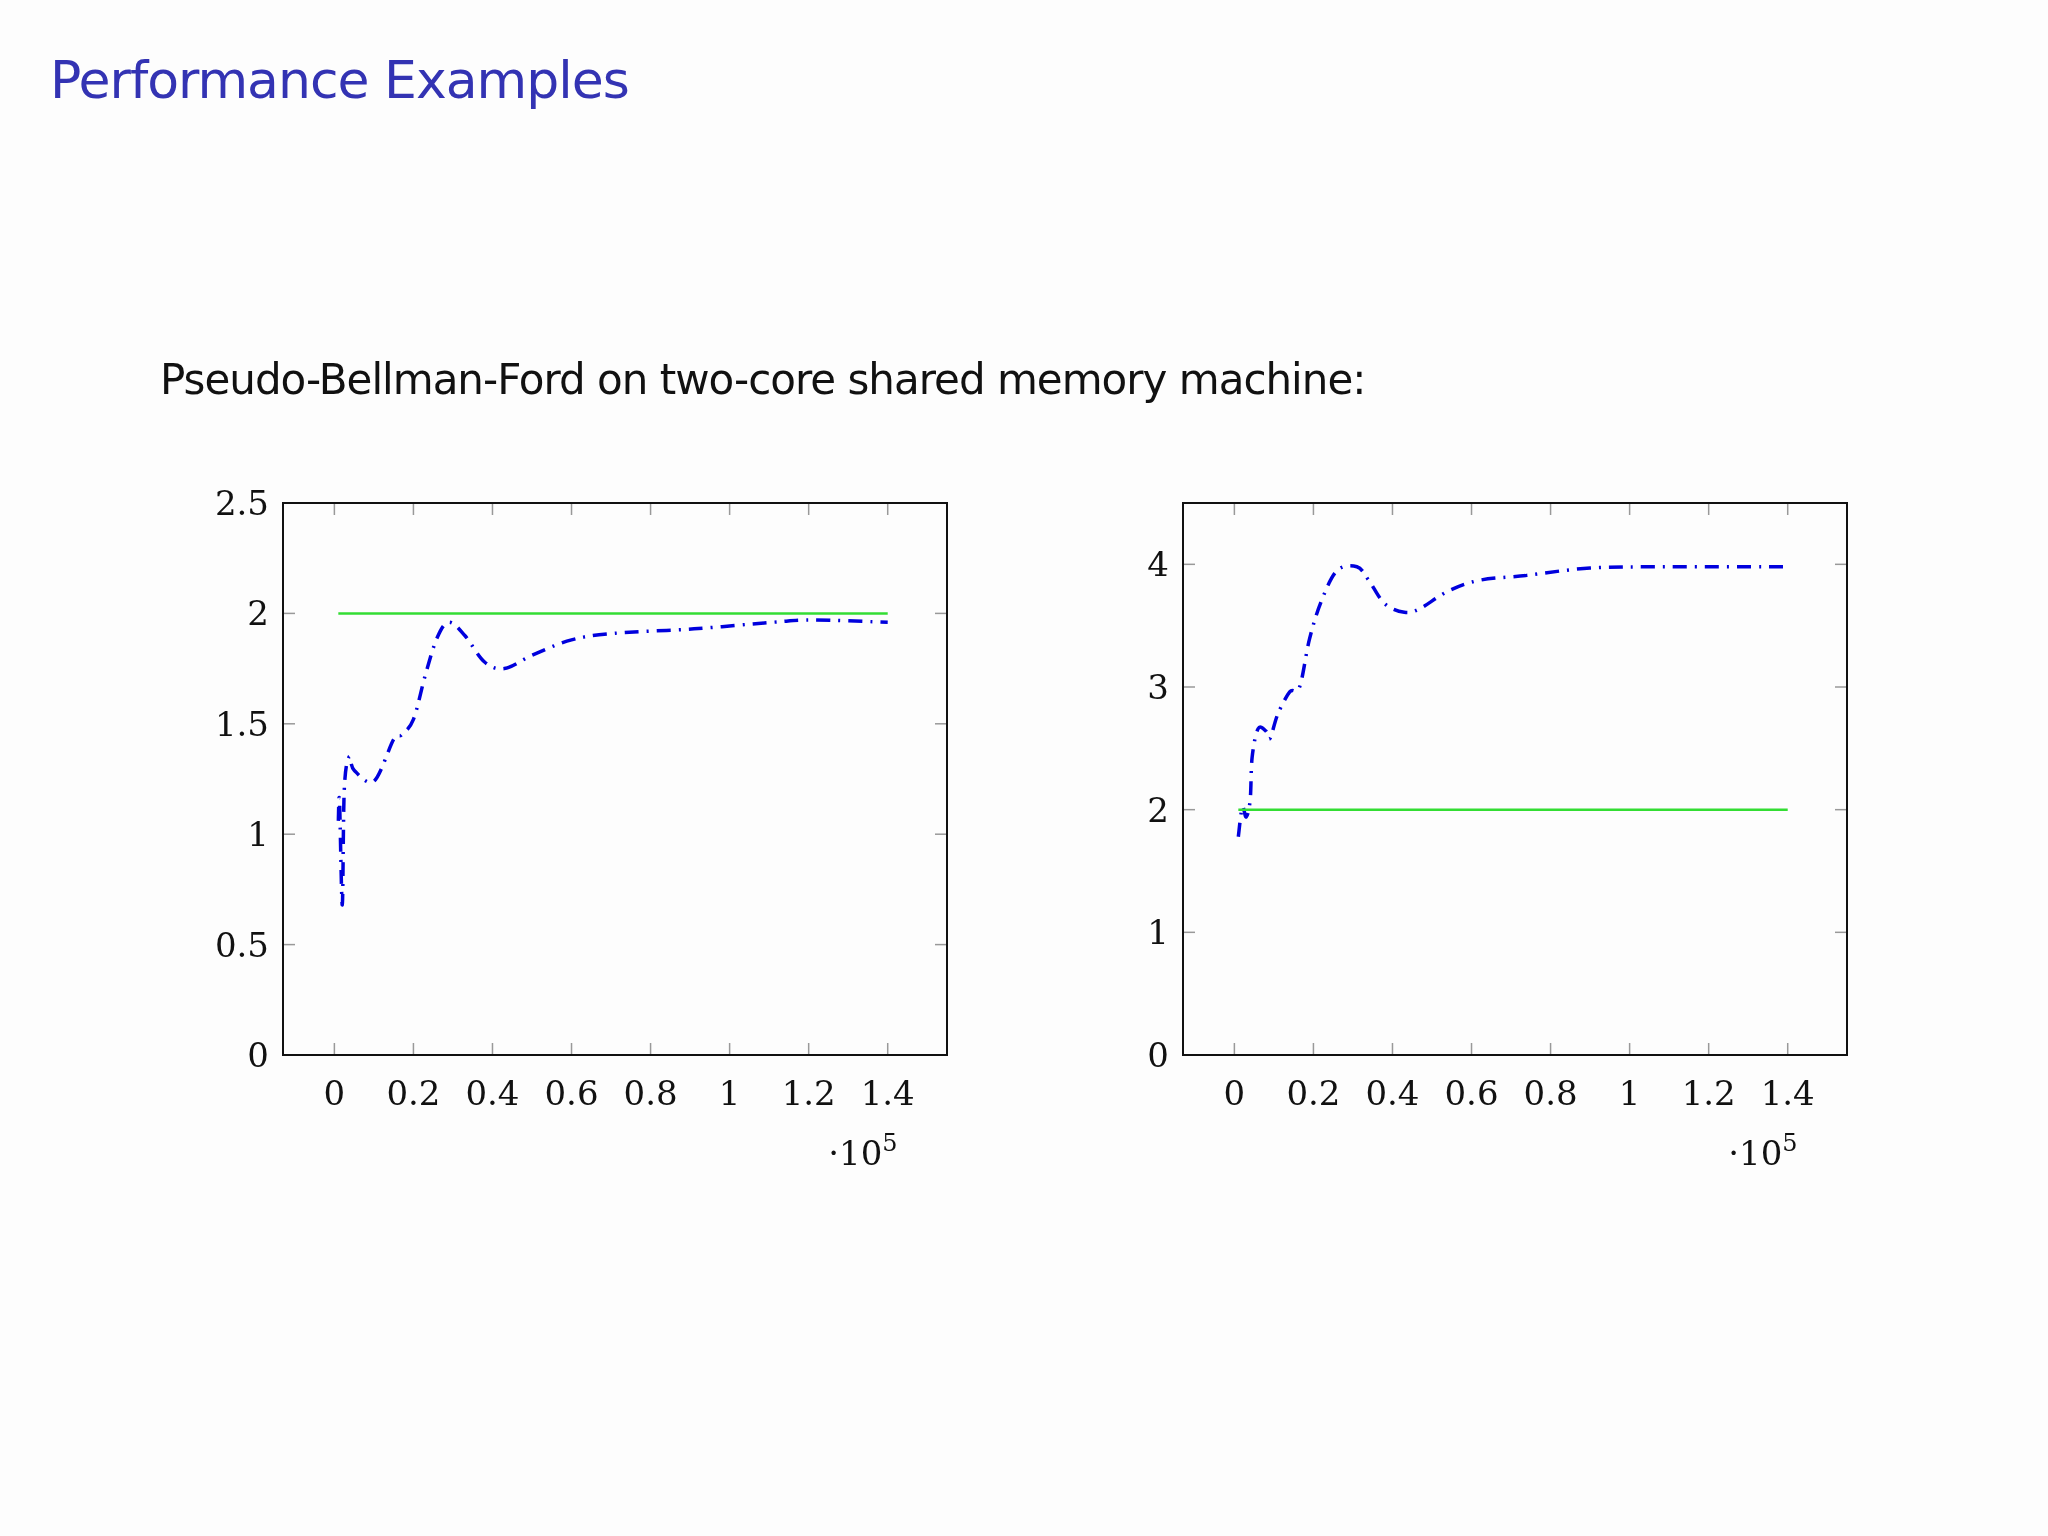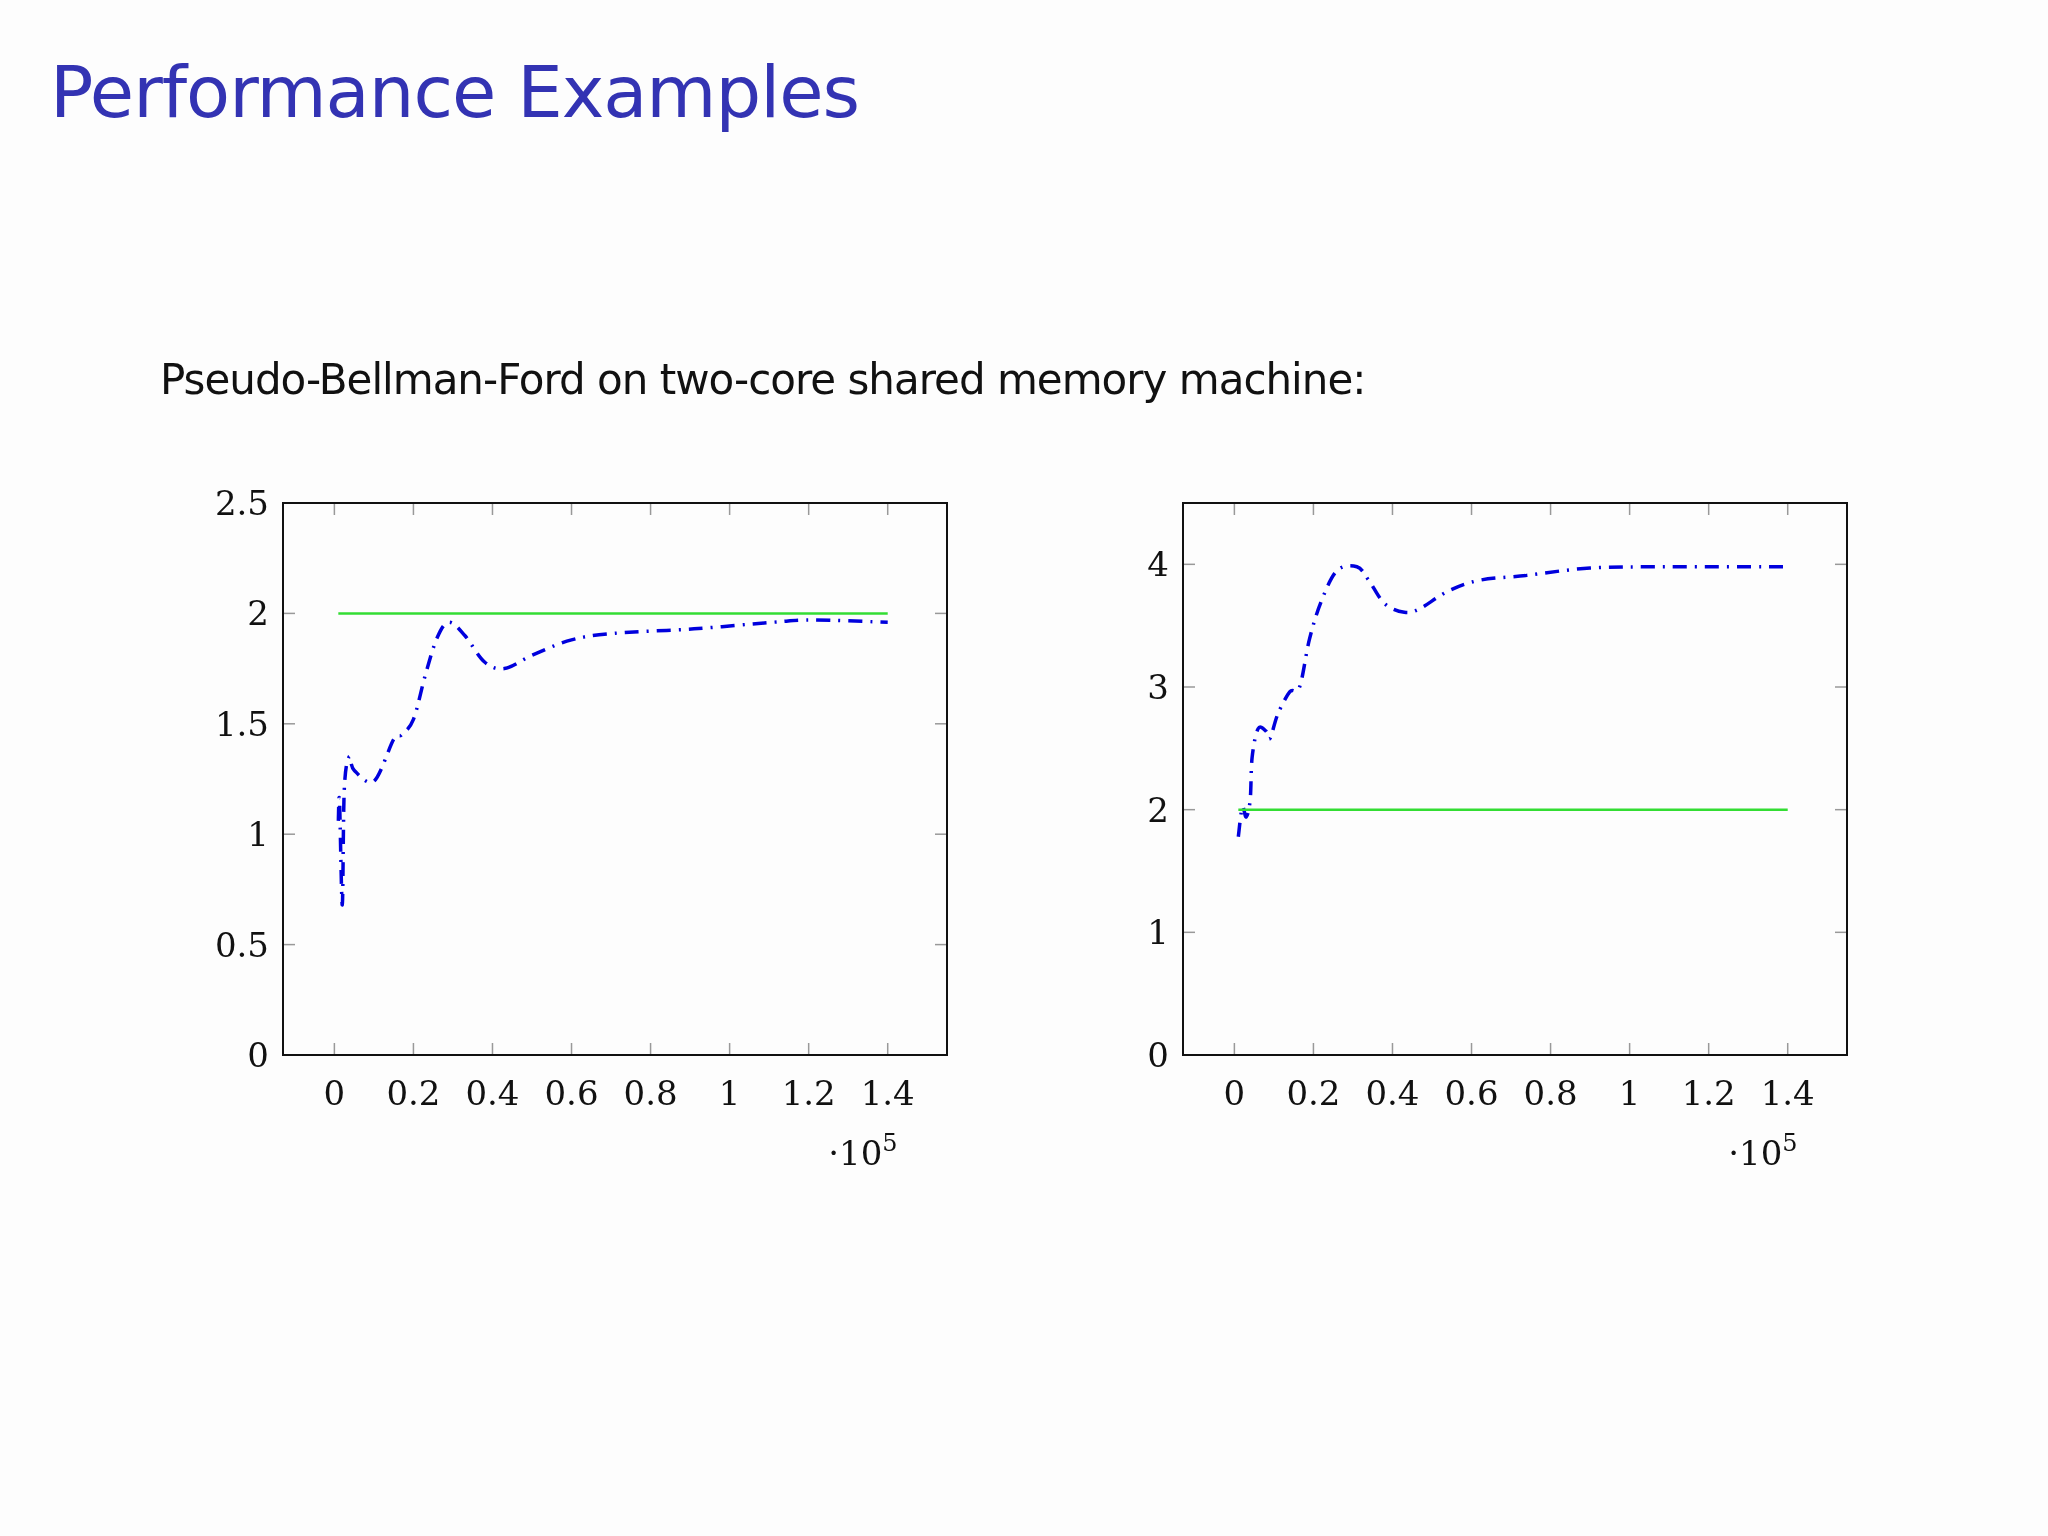--- a/index.html
+++ b/index.html
@@ -2,21 +2,21 @@
 <html><head>
 <meta charset="utf-8">
 <style>
   html, body { margin: 0; padding: 0; }
   body {
     width: 2048px; height: 1536px; background: #fdfdfd; position: relative; overflow: hidden;
     font-family: "DejaVu Sans", sans-serif;
   }
   .frame-title {
     position: absolute; left: 50px; top: 50px;
-    font-size: 72px; color: #3333b3; letter-spacing: -1px;
+    font-size: 52px; color: #3333b3; letter-spacing: -1px;
     font-family: "DejaVu Sans", sans-serif;
   }
   .subtitle {
     position: absolute; left: 160px; top: 355px;
     font-size: 42px; color: #111; letter-spacing: -1px;
     font-family: "DejaVu Sans", sans-serif;
   }
   .chart { position: absolute; top: 470px; width: 760px; height: 720px; }
   .chart svg { position: absolute; left: 0; top: 0; overflow: visible; }
   .tick-label { font-family: "DejaVu Serif", serif; font-size: 34px; fill: #111; }

